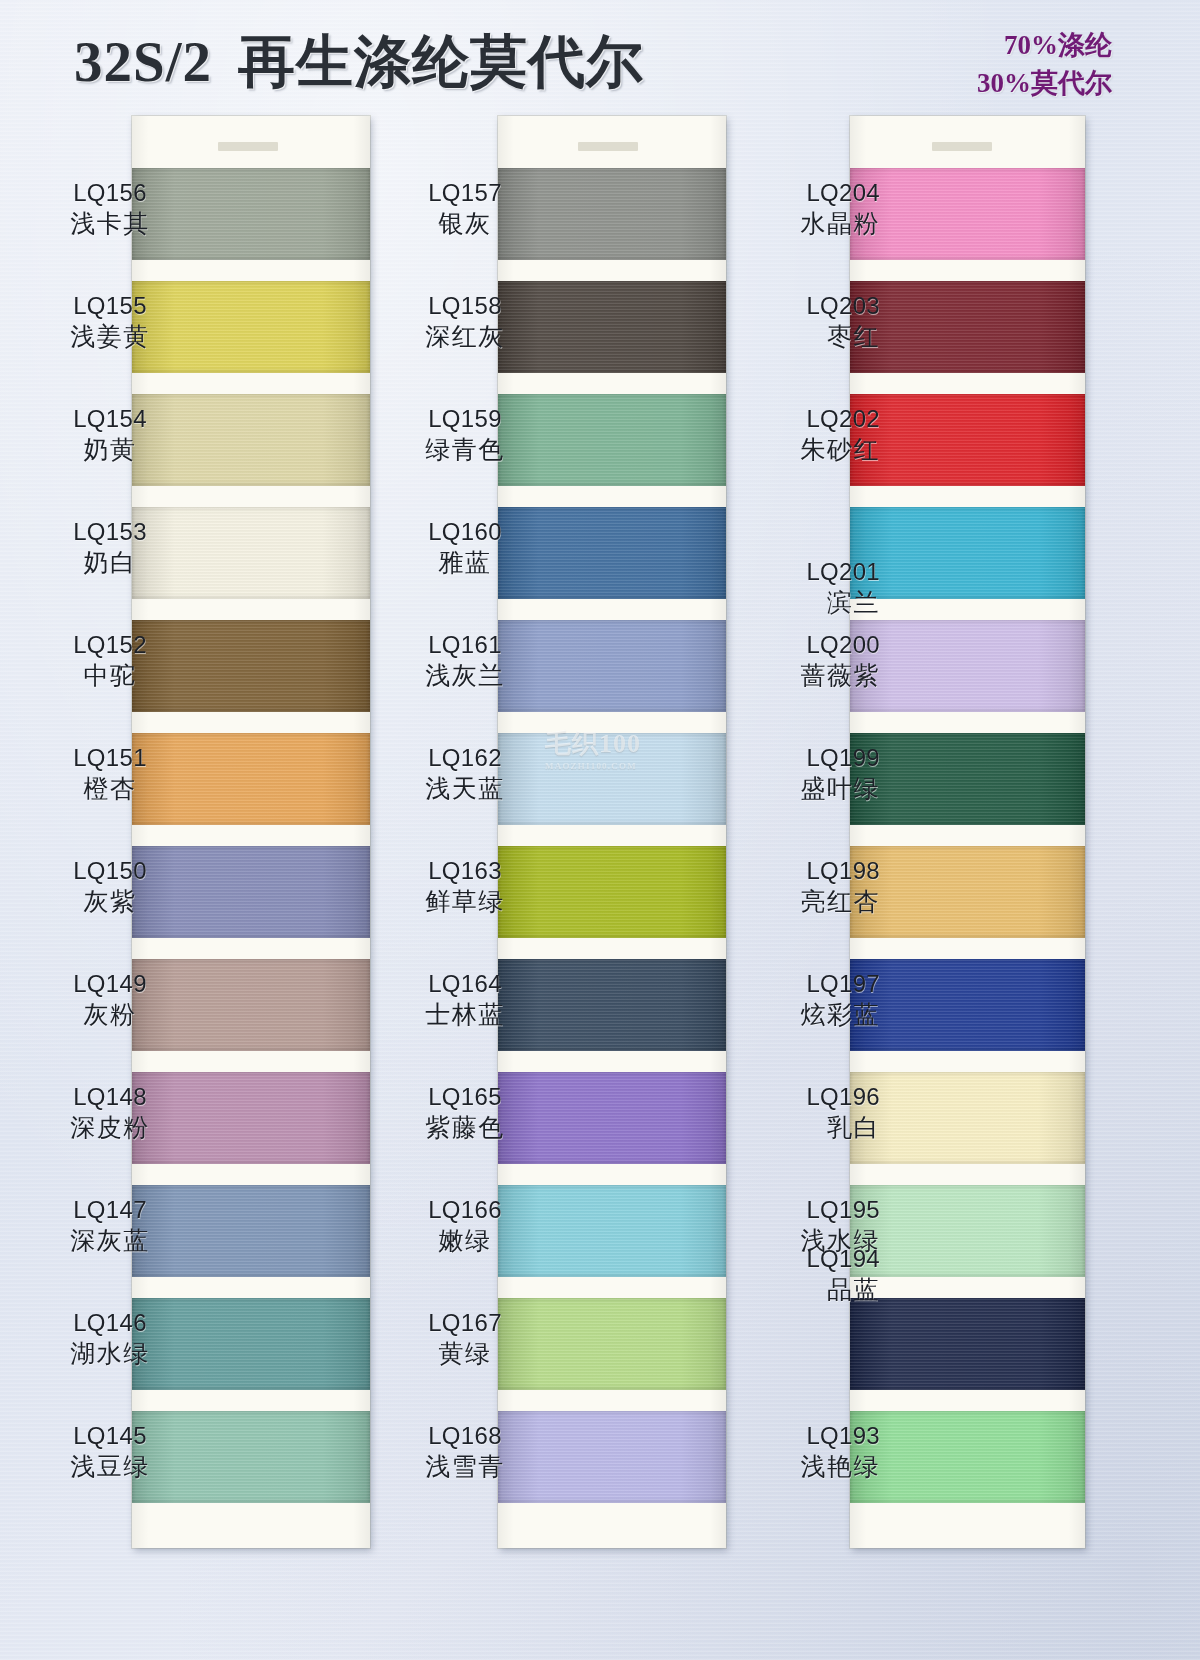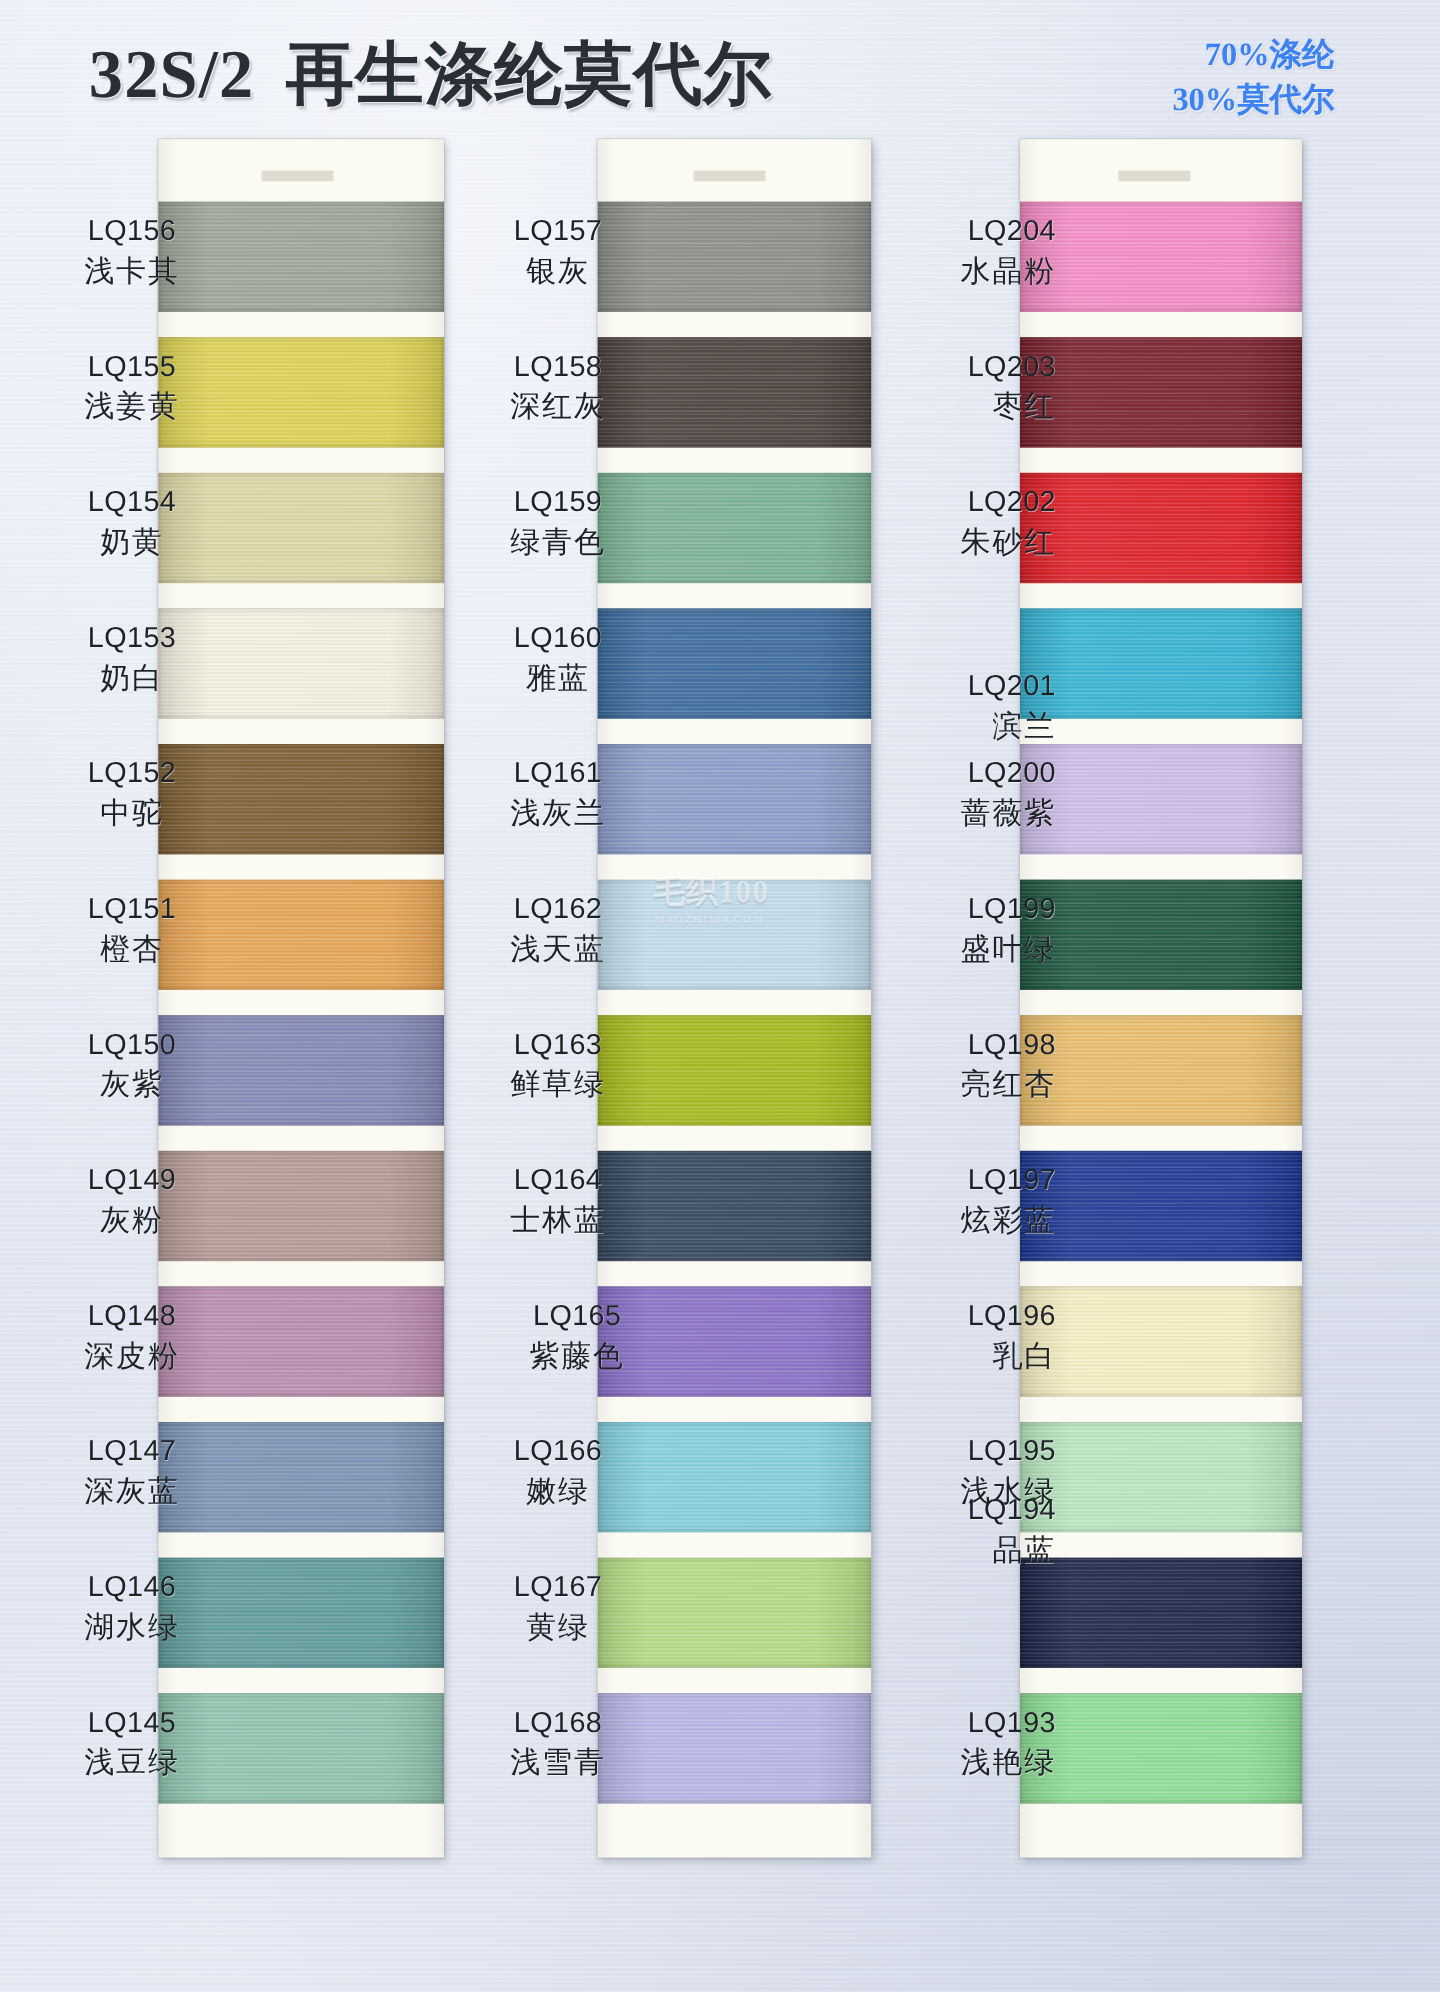--- a/index.html
+++ b/index.html
@@ -38,21 +38,21 @@
   }
   .title .code { font-family:"Liberation Serif","DejaVu Serif",serif; }
   .title .name { margin-left: 26px; }
   .composition {
     position:absolute; right:88px; top:26px;
     text-align: right;
     font-family: "Liberation Serif", "DejaVu Serif", serif;
     font-weight: 700;
     font-size: 27px;
     line-height: 1.42;
-    color: #3b82f6;
+    color: #701a75;
     text-shadow: 1px 1px 0 rgba(255,255,255,0.65), 1px 1px 2px rgba(60,70,90,0.28);
   }
 
   
   .column { position:absolute; top:116px; }
   .col-1 { left: 40px;  width: 330px; }
   .col-2 { left: 395px; width: 330px; }
   .col-3 { left: 740px; width: 345px; }
 
   .card {
@@ -106,21 +106,21 @@
   .col-3 .label { left: 0px; text-align: right; }
   .label .code {
     display:block;
     font-family: "Liberation Sans", "DejaVu Sans", sans-serif;
     font-size: 24px;
     letter-spacing: 0.3px;
     font-weight: 400;
   }
   .label .cname {
     display:block;
-    font-family: Liberation Sans, sans-serif;
+    font-family: Liberation Mono, monospace;
     font-size: 25px;
     font-weight: 400;
     letter-spacing: 1.5px;
     margin-top: 3px;
   }
 
   .watermark {
     position:absolute;
     left: 545px; top: 726px;
     font-family: "Liberation Serif","DejaVu Serif",serif;
@@ -328,21 +328,21 @@
         <span class="cname">浅天蓝</span>
       </div>
       <div class="label" style="top: 740px; left: 0px;">
         <span class="code">LQ163</span>
         <span class="cname">鲜草绿</span>
       </div>
       <div class="label" style="top: 853px; left: 0px;">
         <span class="code">LQ164</span>
         <span class="cname">士林蓝</span>
       </div>
-      <div class="label" style="top: 966px; left: 16px;">
+      <div class="label" style="top: 966px; left: 0px;">
         <span class="code">LQ165</span>
         <span class="cname">紫藤色</span>
       </div>
       <div class="label" style="top: 1079px; left: 0px;">
         <span class="code">LQ166</span>
         <span class="cname">嫩绿</span>
       </div>
       <div class="label" style="top: 1192px; left: 0px;">
         <span class="code">LQ167</span>
         <span class="cname">黄绿</span>

